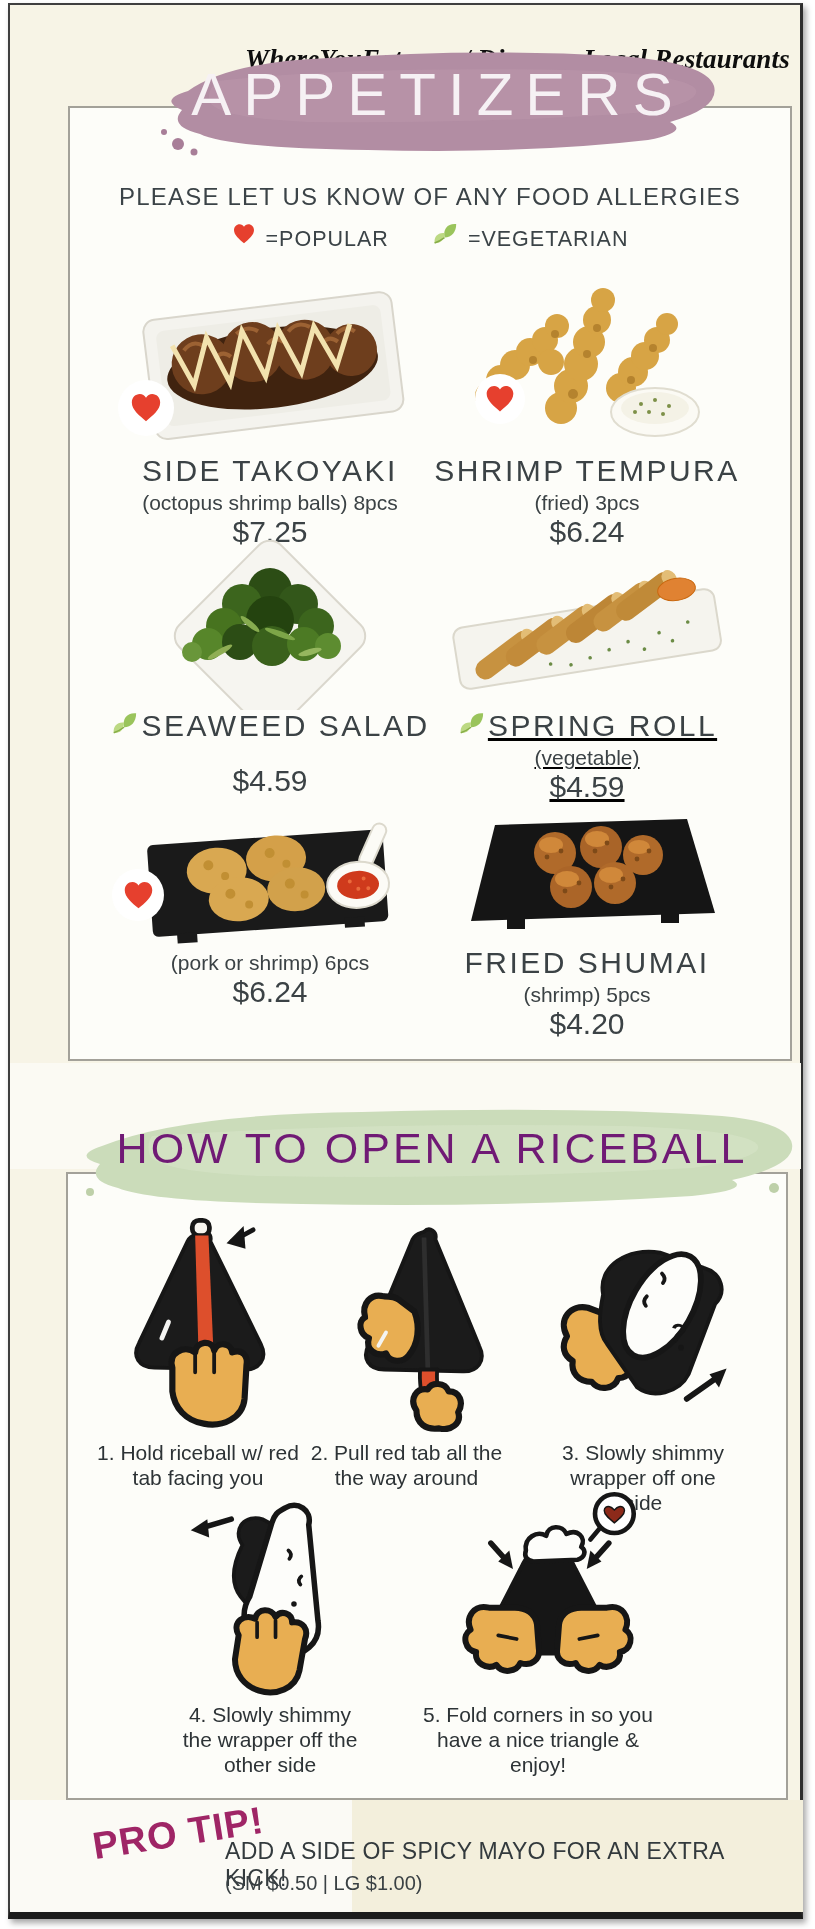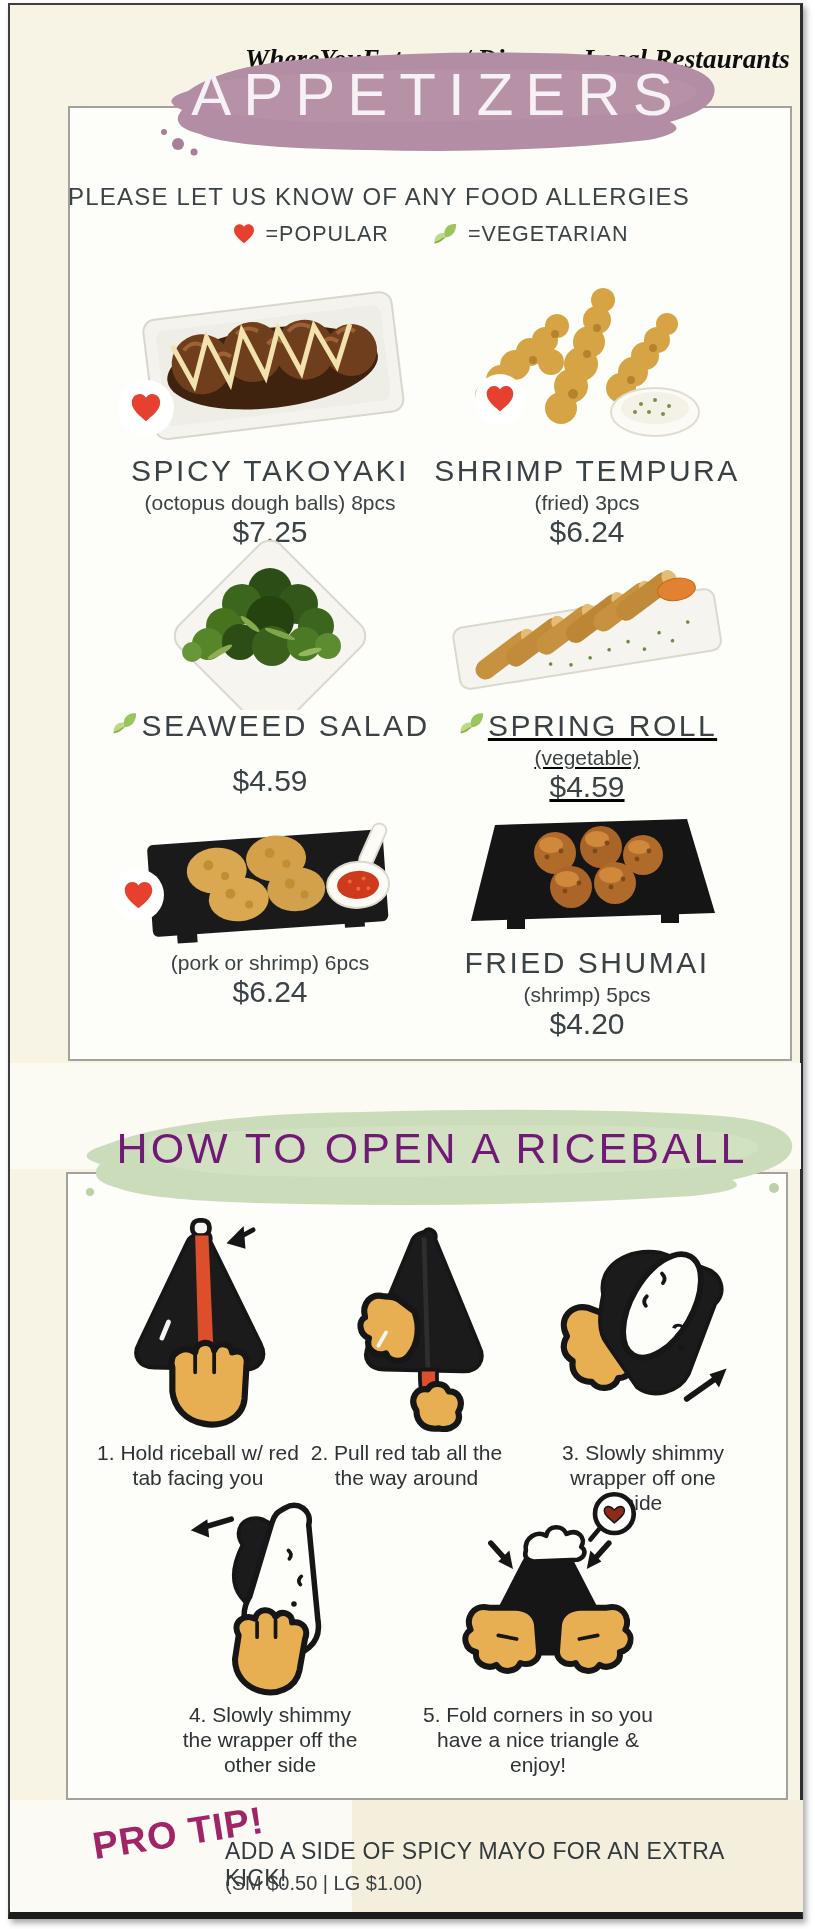--- a/index.html
+++ b/index.html
@@ -26,24 +26,24 @@
   .brush svg { display:block; width:100%; height:100%; }
   .brush.mauve { left:148px; top:36px; width:580px; height:122px; }
   .brush.green { left:62px;  top:1096px; width:740px; height:114px; }
   .brush-title { position:absolute; display:flex; align-items:center; justify-content:center;
       color:#f6f1f4; }
   .brush-title.appetizers { left:148px; top:36px; width:580px; height:116px;
       font-size:60px; letter-spacing:12px; }
   .brush-title.riceball { left:62px; top:1092px; width:740px; height:112px;
       color:#701a75; font-size:43px; letter-spacing:3px; }
 
-  .allergy-note { position:absolute; left:68px; top:183px; width:724px; 
+  .allergy-note { position:absolute; left:68px; top:183px; width:724px; text-align:center;
       font-size:24px; letter-spacing:1.2px; color:#3b4347; }
   .legend { position:absolute; left:68px; top:222px; width:724px; display:flex;
-      align-items:flex-start; justify-content:center; gap:10px; font-size:21.5px;
+      align-items:flex-end; justify-content:center; gap:10px; font-size:21.5px;
       letter-spacing:1px; color:#3b4347; }
   .legend .gap { width:22px; }
   .icon-heart, .icon-leaf { display:inline-block; }
 
   .cell { position:absolute; width:340px; text-align:center; }
   .cell.c1 { left:100px; top:268px; }   .cell.c2 { left:417px; top:268px; }
   .cell.c3 { left:100px; top:538px; }   .cell.c4 { left:417px; top:538px;text-decoration:underline; }
   .cell.c5 { left:100px; top:795px; }   .cell.c6 { left:417px; top:795px; }
   .photo { display:block; margin:0 auto; }
   .item-name { font-size:30px; letter-spacing:2.5px; color:#3b4245; line-height:32px;
@@ -136,23 +136,23 @@
         <path d="M66 72 q10 -10 20 -2 M120 62 q12 -8 22 0 M172 66 q10 -10 22 -2 M220 74 q10 -8 18 0 M96 84 q8 -8 16 0 M150 76 q8 -8 16 0 M204 82 q8 -8 16 0" stroke="#9c6233" stroke-width="4" fill="none"></path>
         <path d="M55 66 L72 108 L90 62 L108 110 L126 60 L144 108 L162 62 L180 108 L198 64 L216 106 L234 66" stroke="#f2e2ae" stroke-width="5" fill="none"></path>
       </g>
     </svg>
     <span class="heart-badge">
       <svg width="34" height="34" viewBox="0 0 24 24">
           <path d="M12 21.3 C7.2 17.2 2 13.2 2 8.1 C2 4.7 4.6 2.2 7.6 2.2 C9.5 2.2 11.1 3.2 12 4.8 C12.9 3.2 14.5 2.2 16.4 2.2 C19.4 2.2 22 4.7 22 8.1 C22 13.2 16.8 17.2 12 21.3 Z" fill="#e6402e"></path>
         </svg>
     </span>
     <div class="item-name">
-        <span>SPICY TAKOYAKI</span>
+        <span>SIDE TAKOYAKI</span>
       </div>
-    <div class="item-sub">(octopus dough balls) 8pcs</div>
+    <div class="item-sub">(octopus shrimp balls) 8pcs</div>
     <div class="item-price">$7.25</div>
   </div>
 
   <div class="cell c2">
     <svg class="photo" width="300" height="187" viewBox="0 0 300 187">
       <g fill="#d7a445">
         <circle cx="52" cy="128" r="14"></circle>
           <circle cx="64" cy="112" r="15"></circle>
           <circle cx="78" cy="97" r="15"></circle>
           <circle cx="93" cy="84" r="14"></circle>

